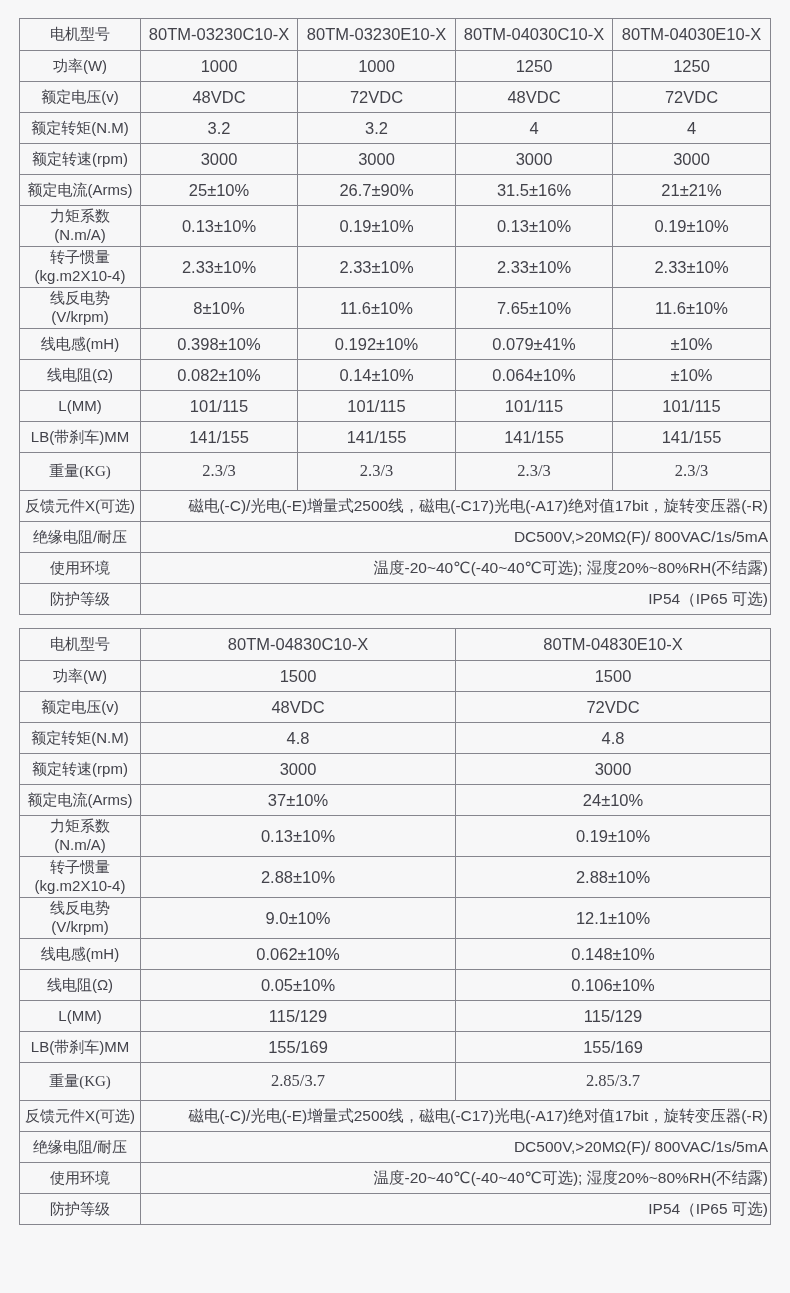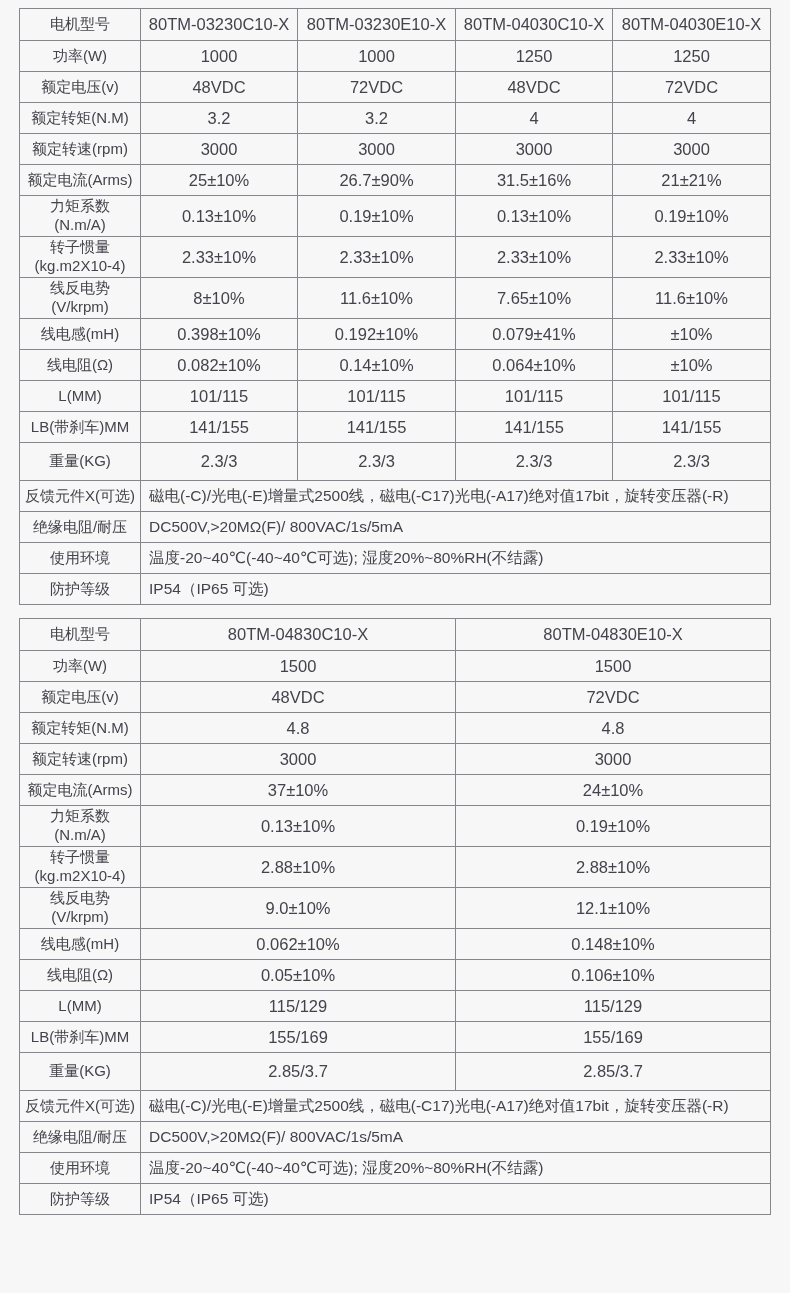--- a/index.html
+++ b/index.html
@@ -5,21 +5,21 @@
   html, body {
     margin: 0;
     padding: 0;
     background: #f7f7f8;
     font-family: "Liberation Sans", "DejaVu Sans", sans-serif;
   }
   .page {
     width: 790px;
     height: 1293px;
     box-sizing: border-box;
-    padding: 8px 0 0 19px;
+    padding: 18px 0 0 19px;
     background: #f7f7f8;
   }
   table.spec {
     width: 751px;
     border-collapse: collapse;
     table-layout: fixed;
     color: #43434b;
   }
   table.spec + table.spec {
     margin-top: 13px;
@@ -31,29 +31,29 @@
     font-size: 16.5px;
     padding: 0 2px;
     overflow: hidden;
     line-height: 1.25;
   }
   td.lbl {
     font-size: 15px;
     white-space: pre-line;
   }
   td.spanval {
-    text-align: left;
+    text-align: right;
     padding-left: 8px;
     font-size: 15.5px;
     white-space: nowrap;
   }
   tr { height: 31px; }
   tr.h-head { height: 32px; }
   tr.h-tall { height: 41px; }
-  tr.h-wt { height: 38px; }
+  tr.h-wt { height: 38px; font-family: Liberation Serif, serif; }
 </style>
 </head>
 <body>
 
 <div class="page">
 
   <table class="spec">
     <colgroup>
       <col style="width:121px">
         <col style="width:157px">

